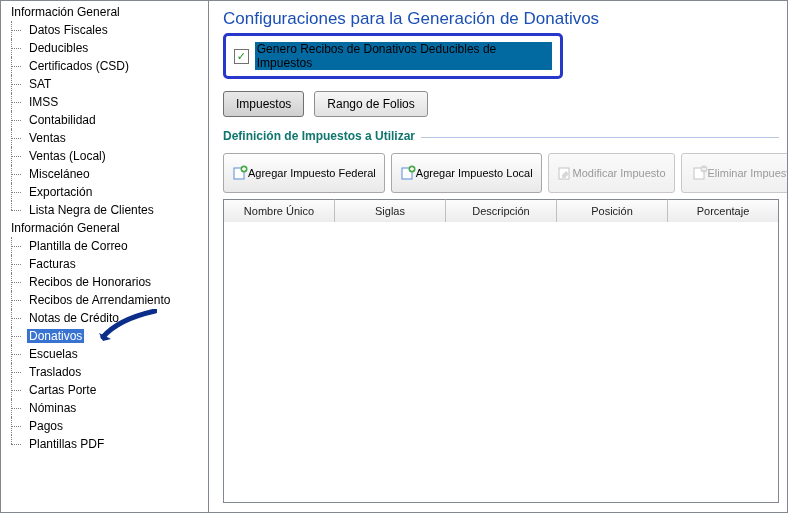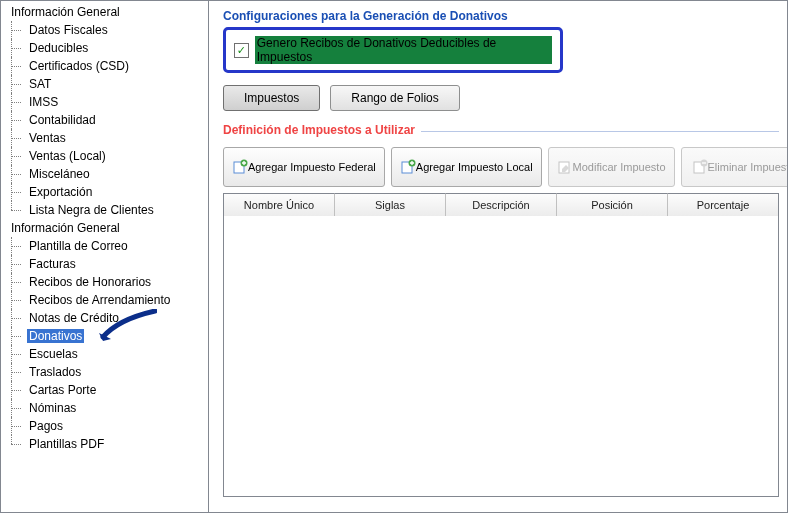--- a/index.html
+++ b/index.html
@@ -12,31 +12,31 @@
   .tree-item .dash{display:inline-block;width:16px;text-align:left;color:#555;position:relative}
   .tree-item .dash::before{content:"";position:absolute;left:0;top:50%;width:10px;border-top:1px dotted #808080}
   .tree-item .dash::after{content:"";position:absolute;left:0;top:-9px;height:18px;border-left:1px dotted #808080}
   .tree-item.last .dash::after{height:9px}
   .tree-item .label{padding:0 2px}
   .tree-item.selected .label{background:#3873d1;color:#fff}
   
   .arrow-wrap{position:relative}
   
   .main{flex:1;padding:8px 8px 8px 14px;box-sizing:border-box;position:relative}
-  .section-title{color:#1a4fb4;font-weight:bold;font-size:12px;margin:0 0 4px 0}
+  .section-title{color:#1a4fb4;font-weight:normal;font-size:17px;margin:0 0 4px 0}
   .config-box{border:3px solid #2637c9;border-radius:5px;padding:6px 8px;display:flex;align-items:center;width:340px;box-sizing:border-box;margin-bottom:12px}
   .chk{width:13px;height:13px;border:1px solid #707070;background:#fff;display:inline-flex;align-items:center;justify-content:center;margin-right:6px}
   .chk .tick{color:#1a8f1a;font-size:11px;line-height:1}
-  .chk-text{background:#15803d;padding:0 2px}
+  .chk-text{background:#0369a1;padding:0 2px}
   .tab-row{display:flex;gap:10px;margin-bottom:12px}
-  .tab-btn{height:24px;padding:0 20px;border:1px solid #8e8f8f;border-radius:3px;background:linear-gradient(#f7f7f7,#e1e1e1);cursor:pointer;display:flex;align-items:center}
+  .tab-btn{height:24px;padding:0 12px;border:1px solid #8e8f8f;border-radius:3px;background:linear-gradient(#f7f7f7,#e1e1e1);cursor:pointer;display:flex;align-items:center}
   .tab-btn.active{background:linear-gradient(#e9e9e9,#cfcfcf);border-color:#707070}
   
   .fieldset{position:relative;margin-top:6px}
-  .fieldset .legend{color:#ef4444;font-weight:bold;background:#fff;position:relative;z-index:2;padding-right:6px;display:inline-block}
+  .fieldset .legend{color:#0f766e;font-weight:bold;background:#fff;position:relative;z-index:2;padding-right:6px;display:inline-block}
   .fieldset .line{position:absolute;left:0;right:0;top:8px;border-top:1px solid #b8c7e6;z-index:1}
   .toolbar{display:flex;gap:6px;margin:10px 0 6px 0}
   .tool-btn{flex:0 0 auto;height:40px;border:1px solid #a8a8a8;border-radius:3px;background:linear-gradient(#fefefe,#e9e9e9);display:flex;align-items:center;justify-content:center;padding:2px 8px;cursor:pointer;min-width:126px;box-sizing:border-box;font-size:11px}
   .tool-btn.disabled{color:#9a9a9a;cursor:default;border-color:#c8c8c8;background:linear-gradient(#fafafa,#f0f0f0)}
   .tool-btn .icon{width:16px;height:16px;margin-bottom:1px}
   .grid{border:1px solid #828790;border-top:none}
   .grid-head{display:flex;background:linear-gradient(#fdfdfd,#ececec)}
   .grid-head div{flex:1;border-top:1px solid #828790;border-right:1px solid #c0c0c0;text-align:center;height:22px;line-height:22px;font-size:11px;color:#222}
   .grid-head div:last-child{border-right:none}
   .grid-body{height:280px;background:#fff}

